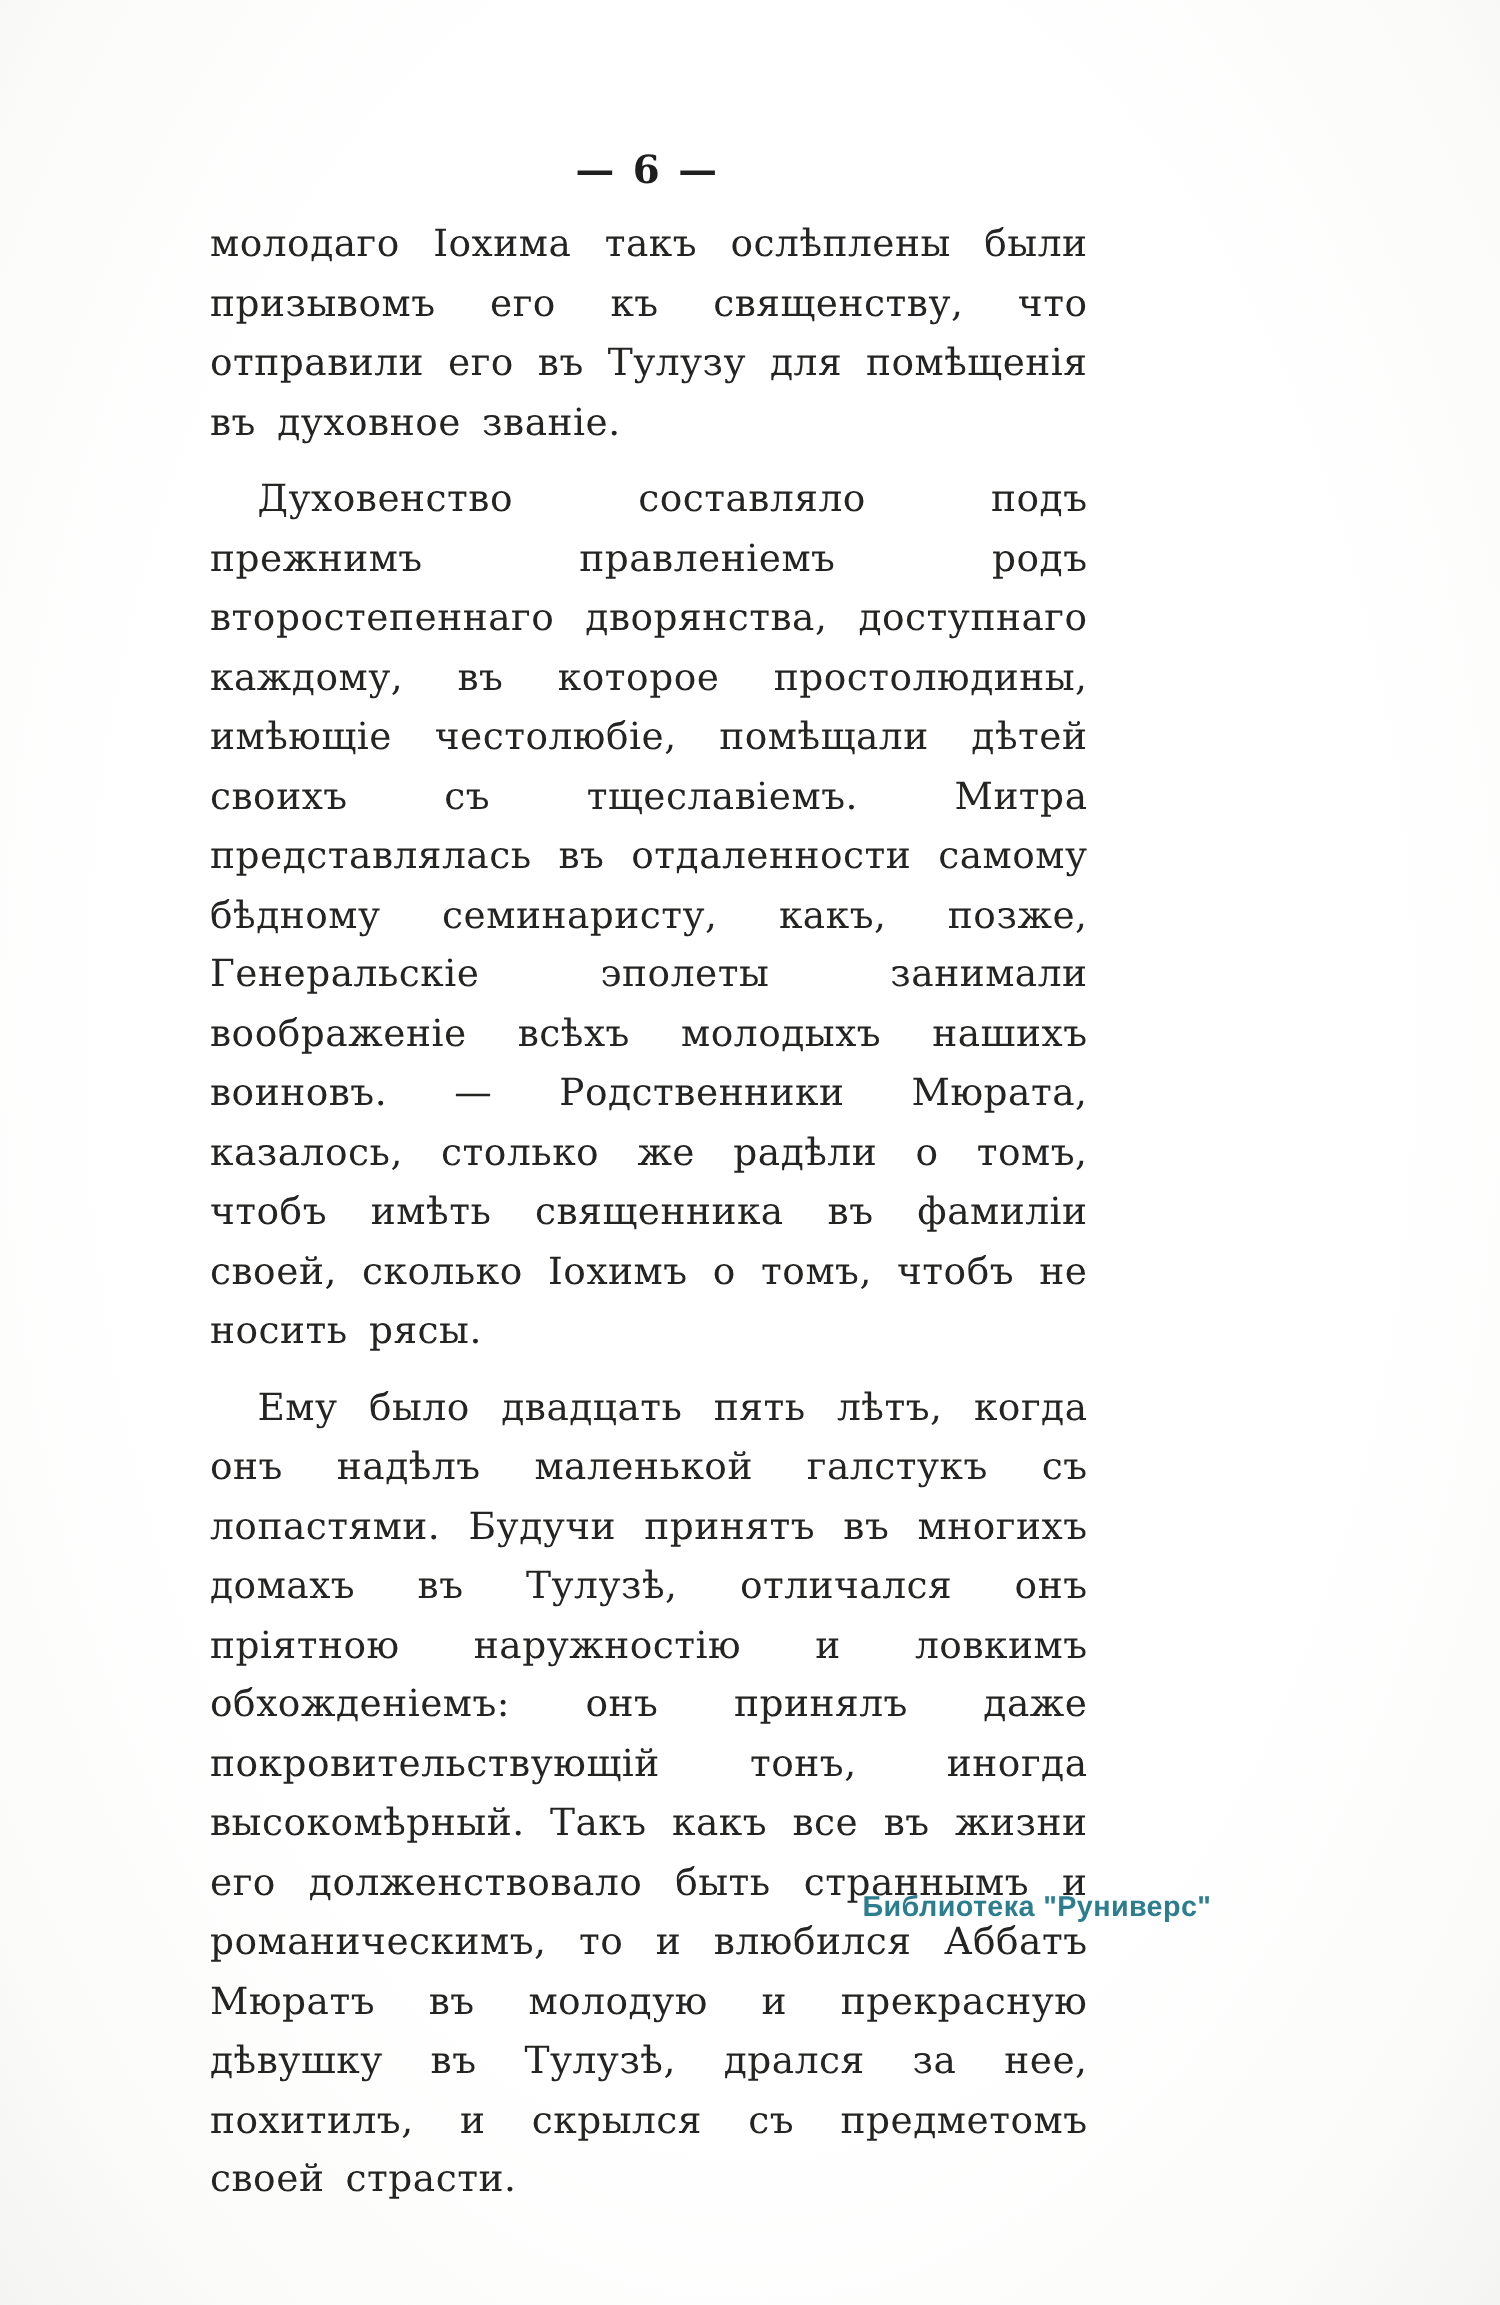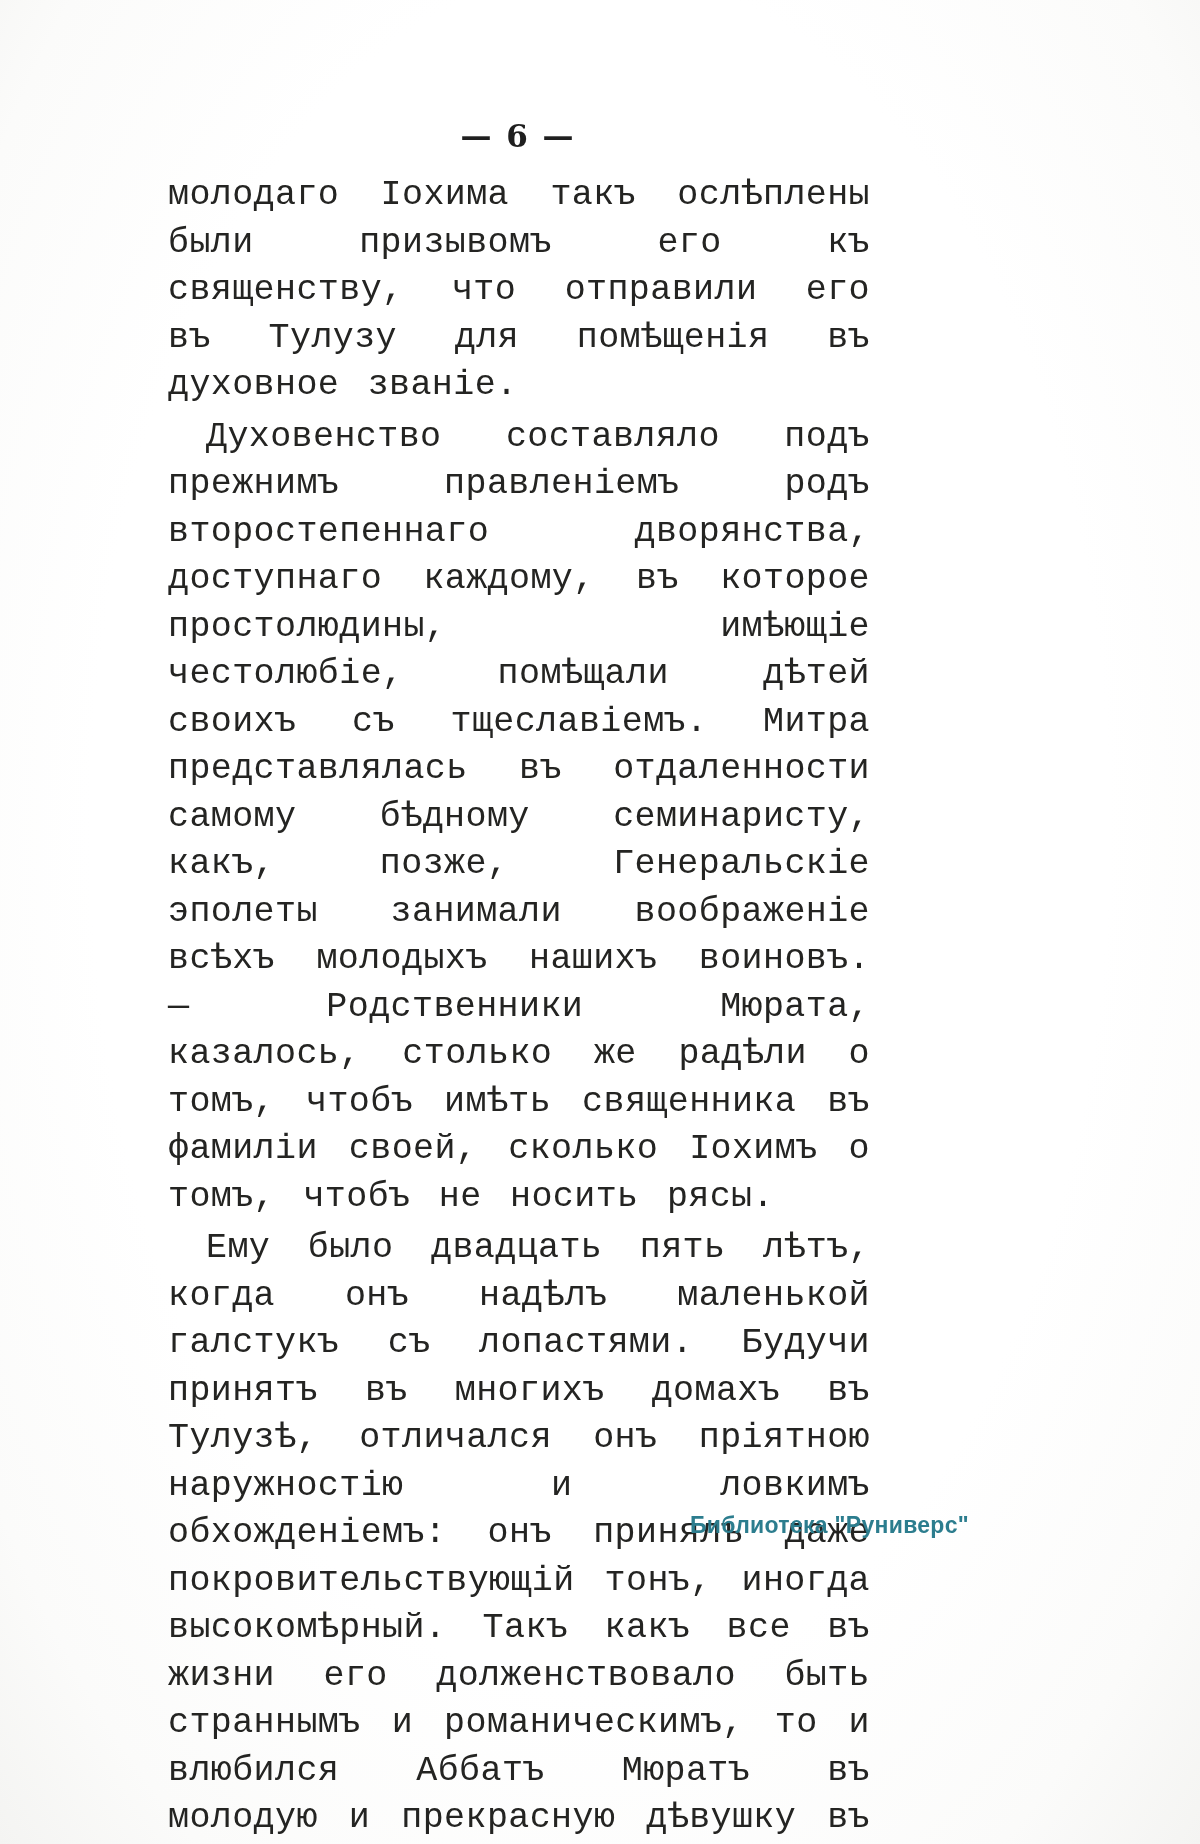--- a/index.html
+++ b/index.html
@@ -34,35 +34,34 @@
 
   .text-block {
     position: absolute;
     top: 172px;
     left: 168px;
     width: 702px;
     color: #222220;
   }
 
   .text-block p {
-    font-size: 35px;
+    font-size: 30px;
     line-height: 47.5px;
     text-align: justify;
     word-spacing: 7px;
     letter-spacing: 0.4px;
     color: #242422;
-    font-family: Liberation Mono, monospace;
   }
 
   .text-block p.indented {
     text-indent: 38px;
   }
 
   .text-block p + p {
-    margin-top: 4px;
+    margin-top: 14px;
   }
 
   .watermark {
     position: absolute;
     top: 1512px;
     left: 690px;
     width: 400px;
     font-family: "Liberation Sans", "DejaVu Sans", sans-serif;
     font-weight: bold;
     font-size: 23px;

